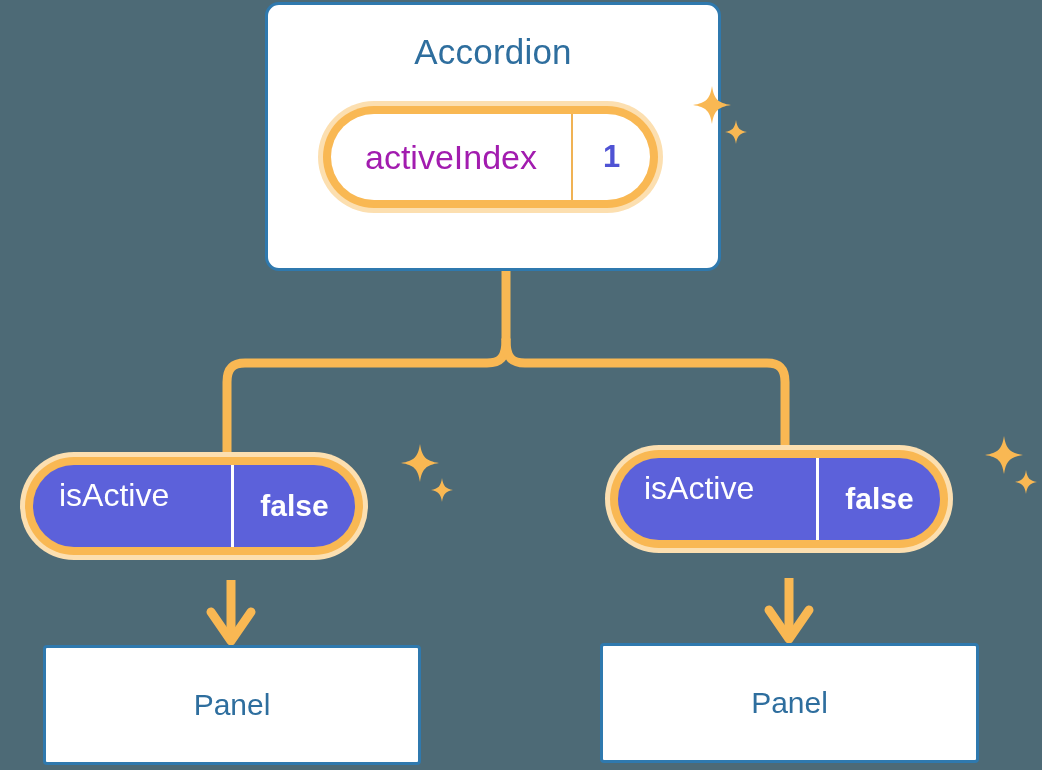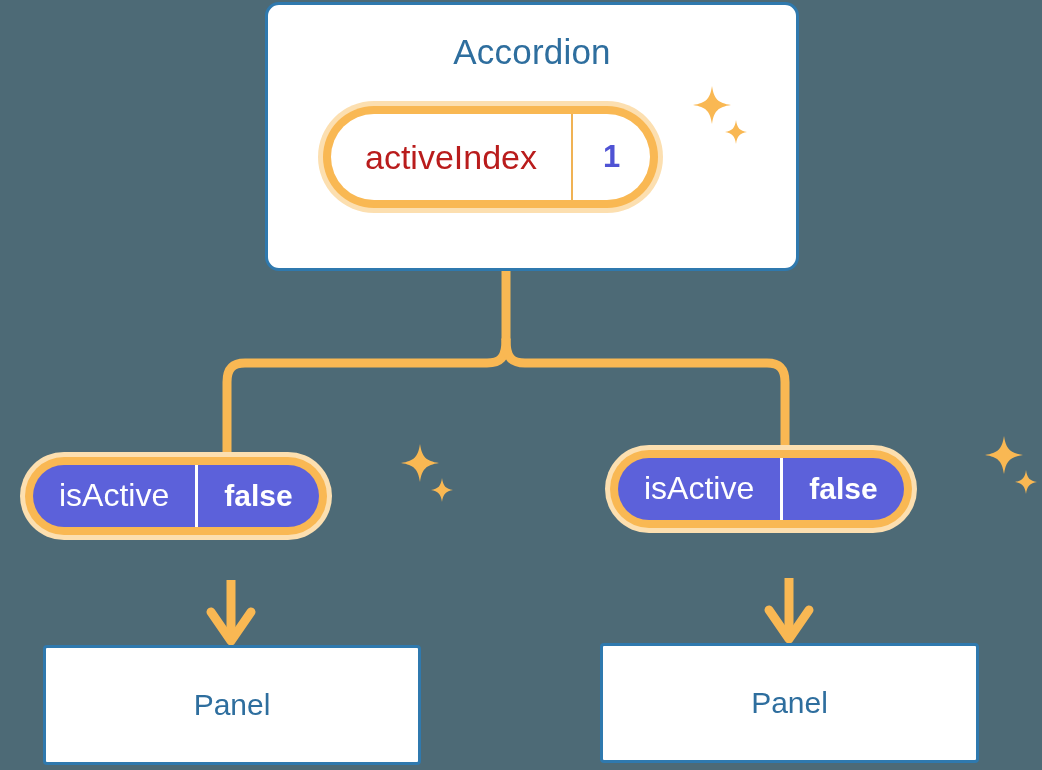--- a/index.html
+++ b/index.html
@@ -24,21 +24,21 @@
     left: 0; top: 0;
     width: 1042px; height: 770px;
     pointer-events: none;
   }
 
   
   .card-root {
     position: absolute;
     left: 265px;
     top: 2px;
-    width: 534px;
+    width: 456px;
     height: 269px;
     background: #ffffff;
     border: 3px solid #2f79ae;
     border-radius: 14px;
     display: flex;
     flex-direction: column;
     align-items: center;
   }
 
   .card-title {
@@ -85,21 +85,21 @@
   .pill-key, .pill-val {
     display: flex;
     align-items: center;
     justify-content: center;
     white-space: nowrap;
   }
 
   
   .pill-root .pill-inner { background: #ffffff; }
   .pill-root .pill-key {
-    color: #b91c1c;
+    color: #a21caf;
     font-size: 34px;
     padding: 0 34px;
     height: 86px;
   }
   .pill-root .pill-val {
     color: #4f53d4;
     font-size: 31px;
     font-weight: 700;
     padding: 0 30px;
     height: 86px;
@@ -112,22 +112,23 @@
     color: #ffffff;
     font-size: 32px;
     padding: 0 26px;
     height: 60px;
   }
   .pill-leaf .pill-val {
     color: #ffffff;
     font-size: 30px;
     font-weight: 700;
     padding: 0 26px;
-    height: 62px;
+    height: 82px;
     border-left: 3px solid #ffffff;
+    margin-left: 36px;
   }
 
   
   .panel-box {
     position: absolute;
     background: #ffffff;
     border: 3px solid #2f79ae;
     border-radius: 4px;
     display: flex;
     align-items: center;

